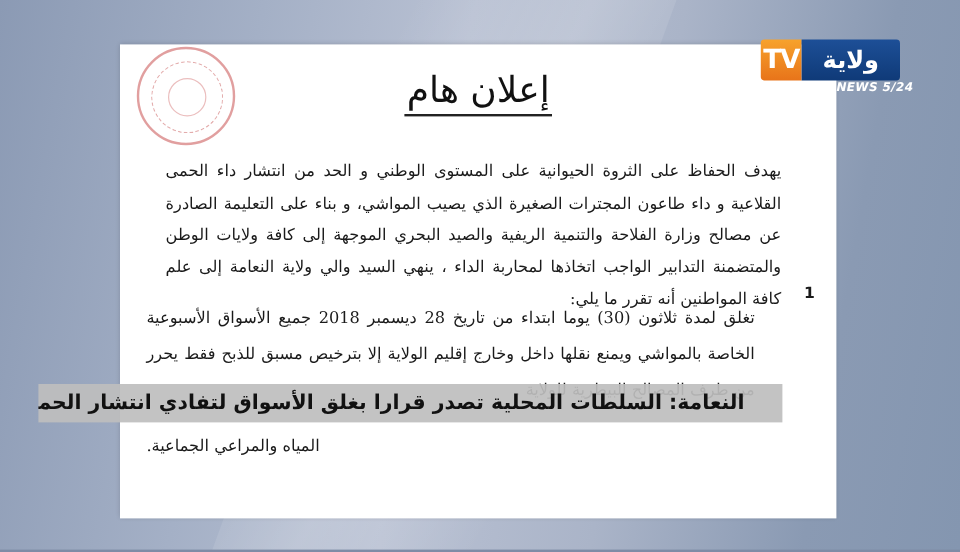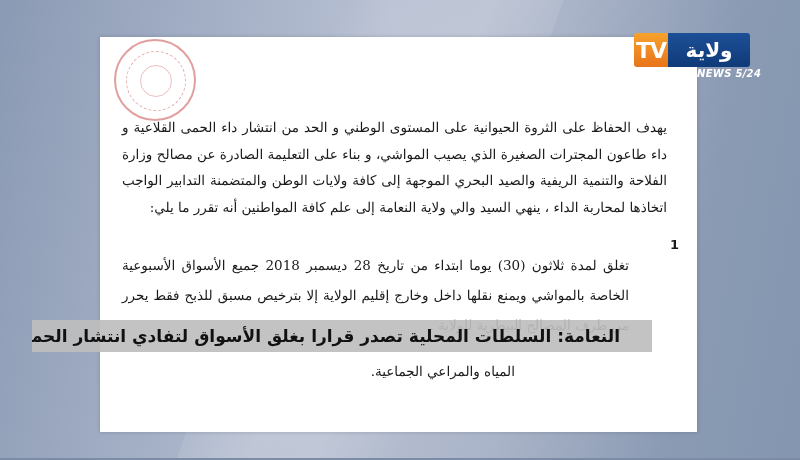--- a/index.html
+++ b/index.html
@@ -41,33 +41,33 @@
     }
     .doc-title span {
       display: inline-block; border-bottom: 2px solid #222; padding: 0 2px 0;
       line-height: 38px;
     }
     .doc-body {
       position: absolute; right: 30px; left: 22px; top: 77px;
       direction: rtl; text-align: justify; text-align-last: right;
       font-size: 13.5px; line-height: 26.5px; color: #1a1a1a;
     }
-    .doc-body p { margin: 0; }
+    .doc-body p { margin: 16px; }
     .item {
       position: absolute; right: 18px; left: 22px; top: 193px;
       direction: rtl; font-size: 13.5px; line-height: 30px; color: #1a1a1a;
     }
     .item-num {
       position: absolute; right: 0; top: 0; font-family: "DejaVu Sans", sans-serif;
       font-weight: bold; font-size: 13px;
     }
     .item-text { padding-right: 50px; text-align: justify; text-align-last: right; margin-top: 20px; }
     .item-tail {
       position: absolute; right: 12px; left: 22px; top: 326px;
-      direction: rtl; font-size: 13.5px; color: #1a1a1a; text-align: right; padding-right: 170px;
+      direction: rtl; font-size: 13.5px; color: #1a1a1a; text-align: left; padding-right: 170px;
     }
     .logo {
       position: absolute; left: 634px; top: 33px; height: 34px; display: flex; align-items: stretch;
     }
     .logo-tv {
       width: 34px; background: linear-gradient(180deg, #f7a22c 0%, #e8741a 100%);
       color: #fff; font-family: "DejaVu Sans", sans-serif; font-weight: bold; font-size: 22px;
       display: flex; align-items: center; justify-content: center; border-radius: 3px 0 0 3px;
       letter-spacing: -1px;
     }
@@ -90,20 +90,23 @@
     }
   </style>
 </head>
 <body>
 
 <div class="bg-streak"></div>
 <div class="bottom-line"></div>
 
 <div class="document">
   <div class="stamp"></div>
+  <div class="doc-title">
+    <span>إعلان هام</span>
+  </div>
   <div class="doc-body">
     <p>يهدف الحفاظ على الثروة الحيوانية على المستوى الوطني و الحد من انتشار داء الحمى القلاعية و داء طاعون المجترات الصغيرة الذي يصيب المواشي، و بناء على التعليمة الصادرة عن مصالح وزارة الفلاحة والتنمية الريفية والصيد البحري الموجهة إلى كافة ولايات الوطن والمتضمنة التدابير الواجب اتخاذها لمحاربة الداء ، ينهي السيد والي ولاية النعامة إلى علم كافة المواطنين أنه تقرر ما يلي:</p>
   </div>
   <div class="item">
     <span class="item-num">1</span>
     <div class="item-text">تغلق لمدة ثلاثون (30) يوما ابتداء من تاريخ 28 ديسمبر 2018 جميع الأسواق الأسبوعية الخاصة بالمواشي ويمنع نقلها داخل وخارج إقليم الولاية إلا بترخيص مسبق للذبح فقط يحرر من طرف المصالح البيطرية للولاية .</div>
   </div>
   <div class="item-tail">المياه والمراعي الجماعية.</div>
 </div>
 

